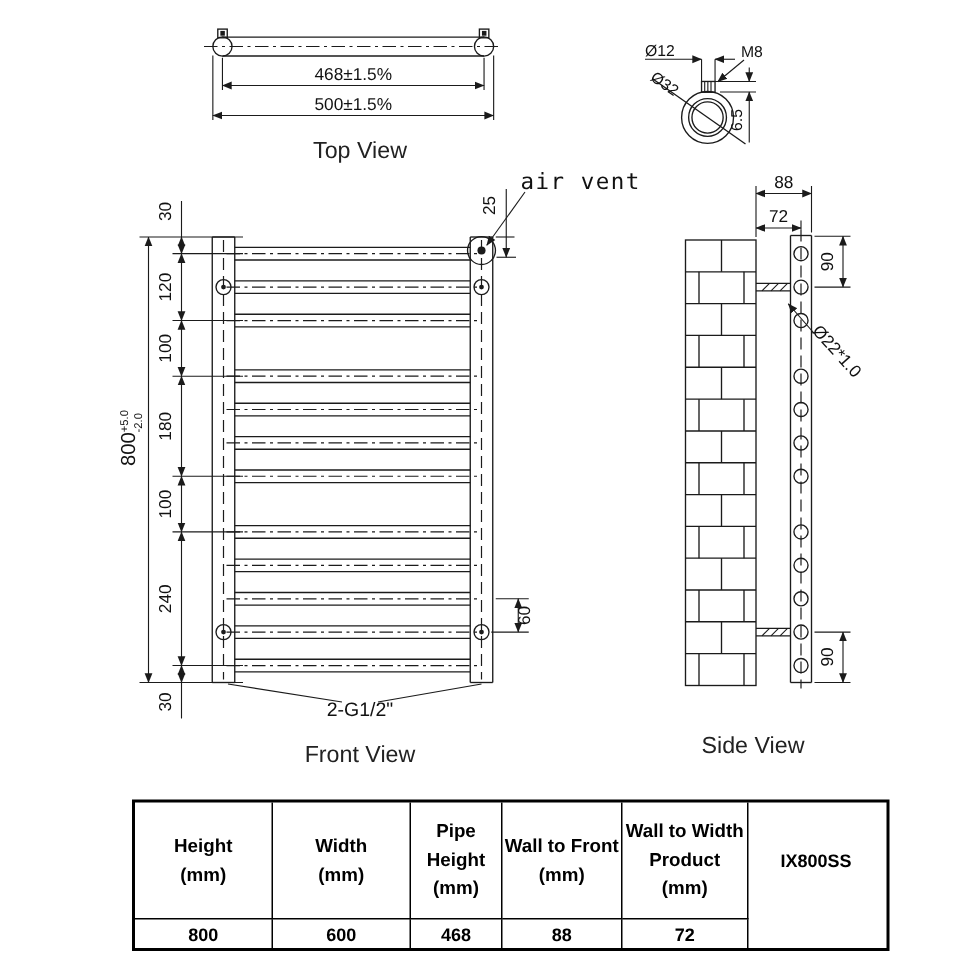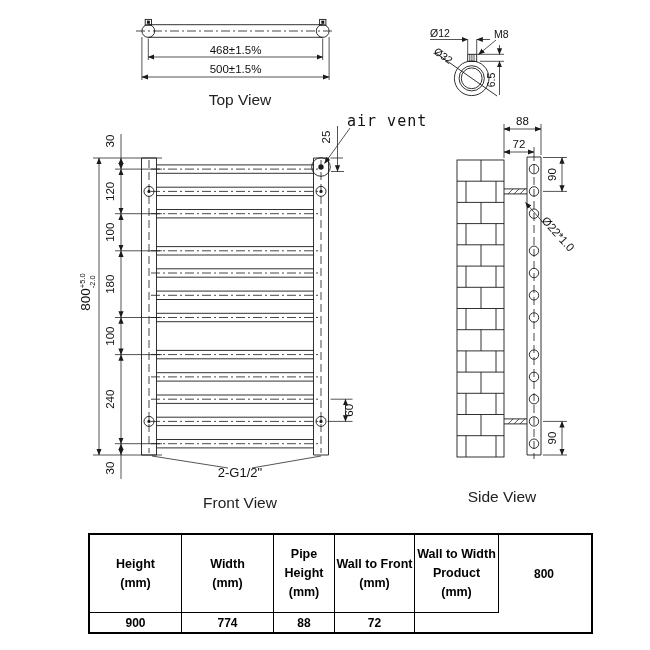--- a/index.html
+++ b/index.html
@@ -323,20 +323,21 @@
       </div>
   <div class="cell hcell">
         <div>Wall to Front</div>
         <div>(mm)</div>
       </div>
   <div class="cell hcell">
         <div>Wall to Width</div>
         <div>Product</div>
         <div>(mm)</div>
       </div>
+  <div class="cell dcell">IX800SS</div>
   <div class="cell dcell">800</div>
-  <div class="cell dcell">900</div>
-  <div class="cell dcell">774</div>
+  <div class="cell dcell">600</div>
+  <div class="cell dcell">468</div>
   <div class="cell dcell">88</div>
   <div class="cell dcell">72</div>
 </div>
 
 </div>
 
 </body></html>

